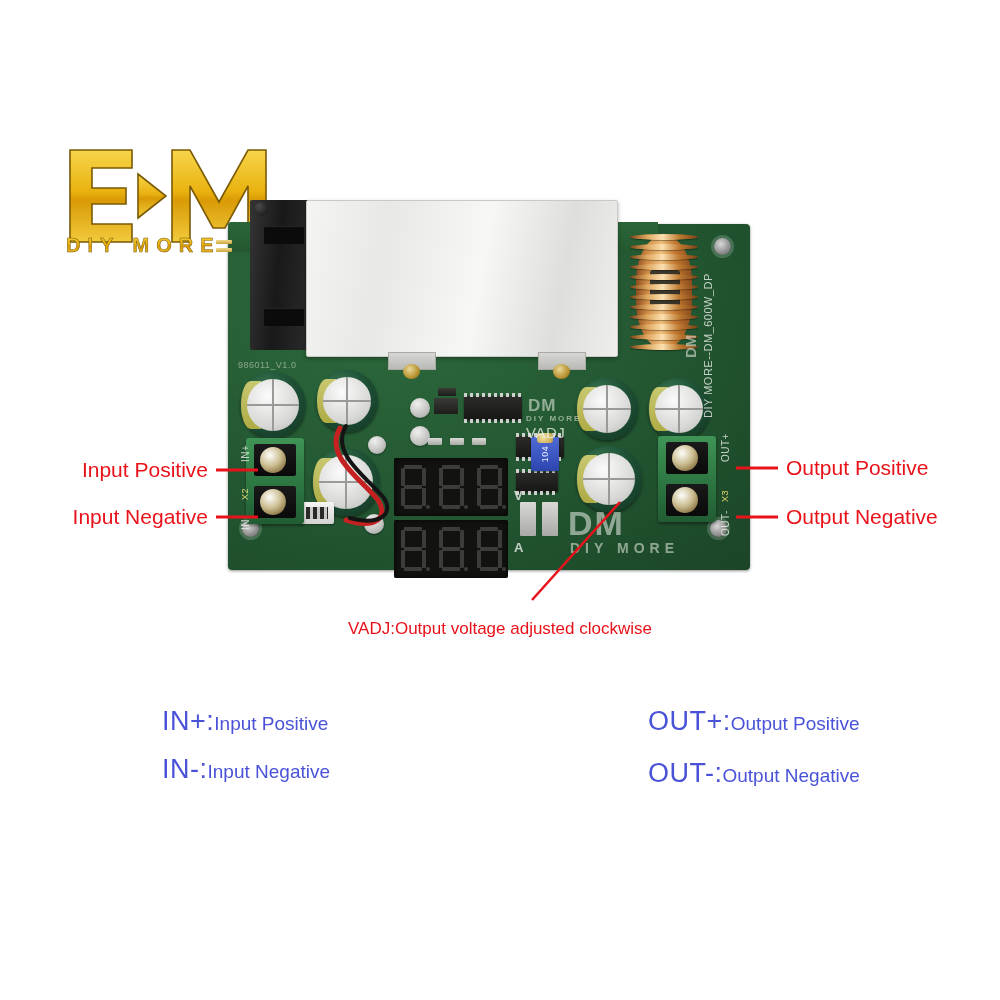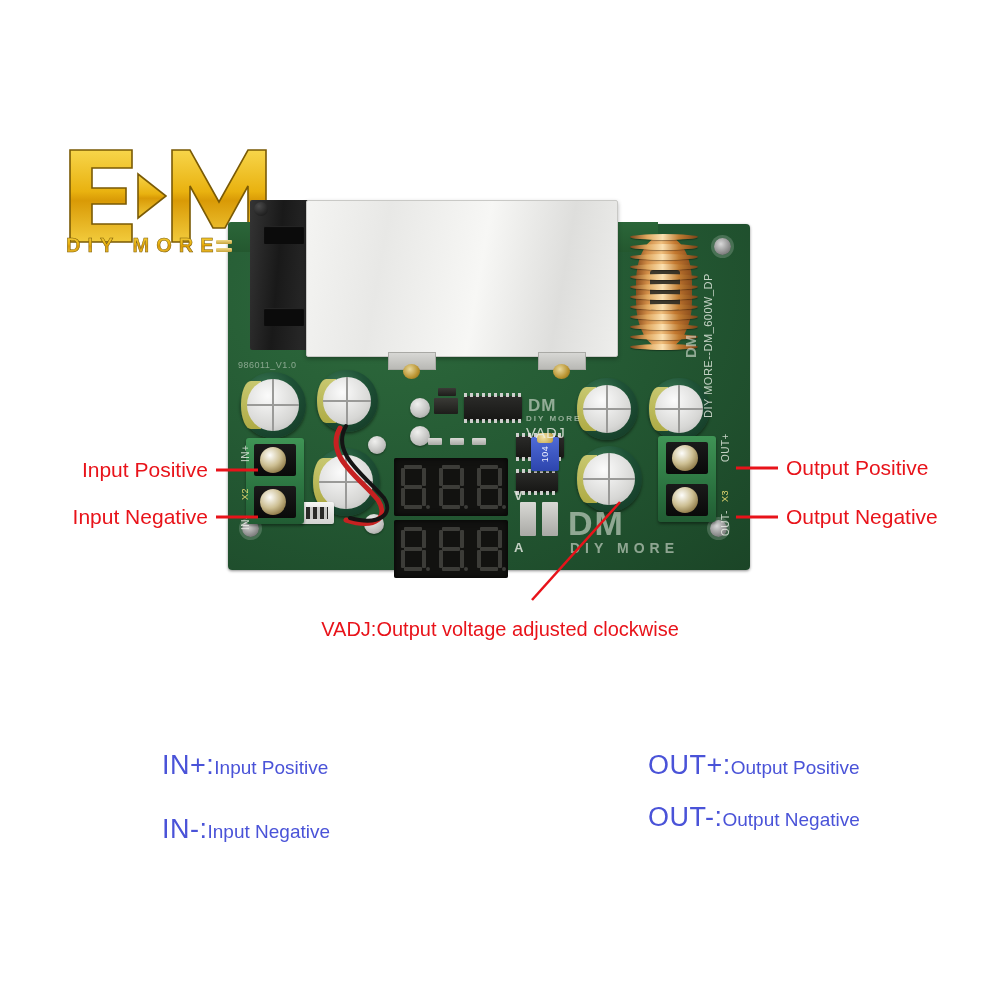--- a/index.html
+++ b/index.html
@@ -356,32 +356,31 @@
     width: 1000px; height: 1000px;
     pointer-events: none;
   }
 
   #vadj-note {
     position: absolute;
     left: 0; top: 612px;
     width: 1000px;
     text-align: center;
     color: #e8131a;
-    font-size: 20px;
+    font-size: 17px;
     line-height: 34px;
     font-family: "Liberation Sans", sans-serif;
   }
 
   
   #legend {
     position: absolute;
     left: 0; top: 698px;
     width: 848px;
     height: 120px;
-    margin-top: 44px;
   }
   .legend-row {
     position: absolute;
     display: flex;
     align-items: baseline;
     color: #4a53d8;
     white-space: nowrap;
   }
   .legend-key {
     font-size: 27px;
@@ -647,21 +646,21 @@
 
 <div id="vadj-note">
   <div>VADJ:Output voltage adjusted clockwise</div>
 </div>
 
 <div id="legend">
   <div class="legend-row" style="left:162px; top:8px;">
     <span class="legend-key">IN+:</span>
     <span class="legend-val">Input Positive</span>
   </div>
-  <div class="legend-row" style="left:162px; top:72px;justify-content:flex-end;">
+  <div class="legend-row" style="left:162px; top:56px;justify-content:flex-end;">
     <span class="legend-key">IN-:</span>
     <span class="legend-val">Input Negative</span>
   </div>
   <div class="legend-row" style="left:648px; top:8px;">
     <span class="legend-key">OUT+:</span>
     <span class="legend-val">Output Positive</span>
   </div>
   <div class="legend-row" style="left:648px; top:60px;">
     <span class="legend-key">OUT-:</span>
     <span class="legend-val">Output Negative</span>

